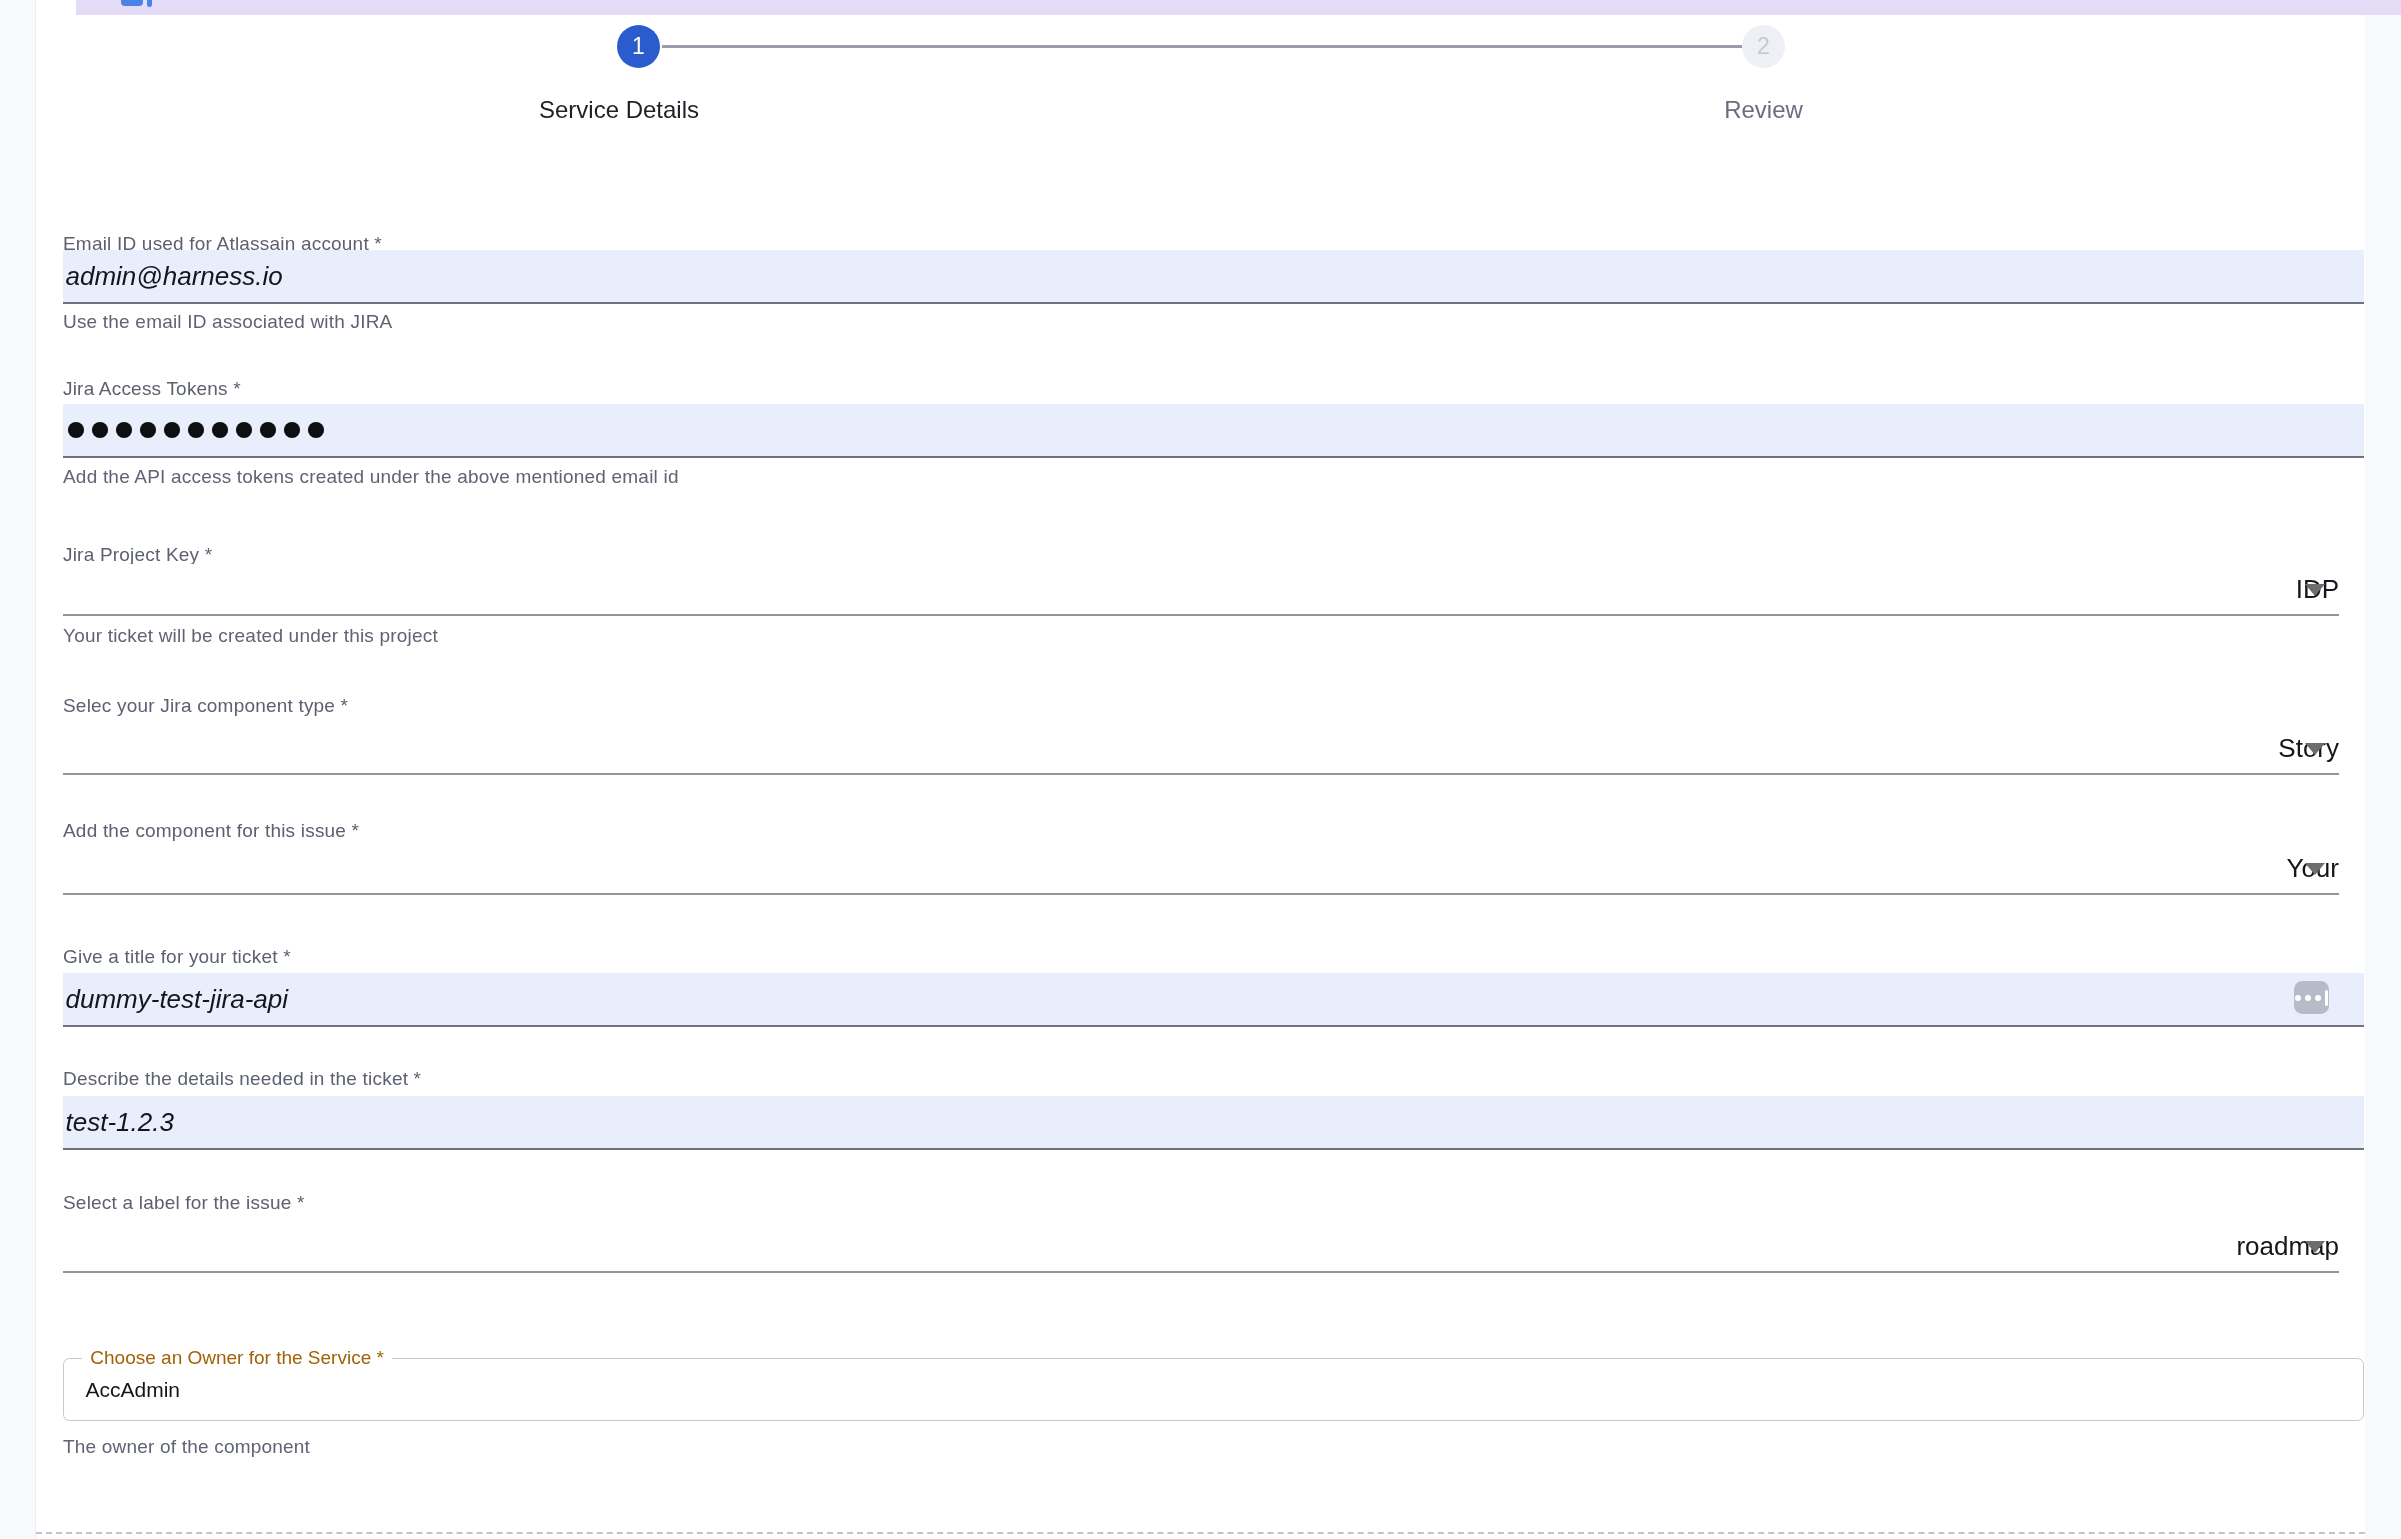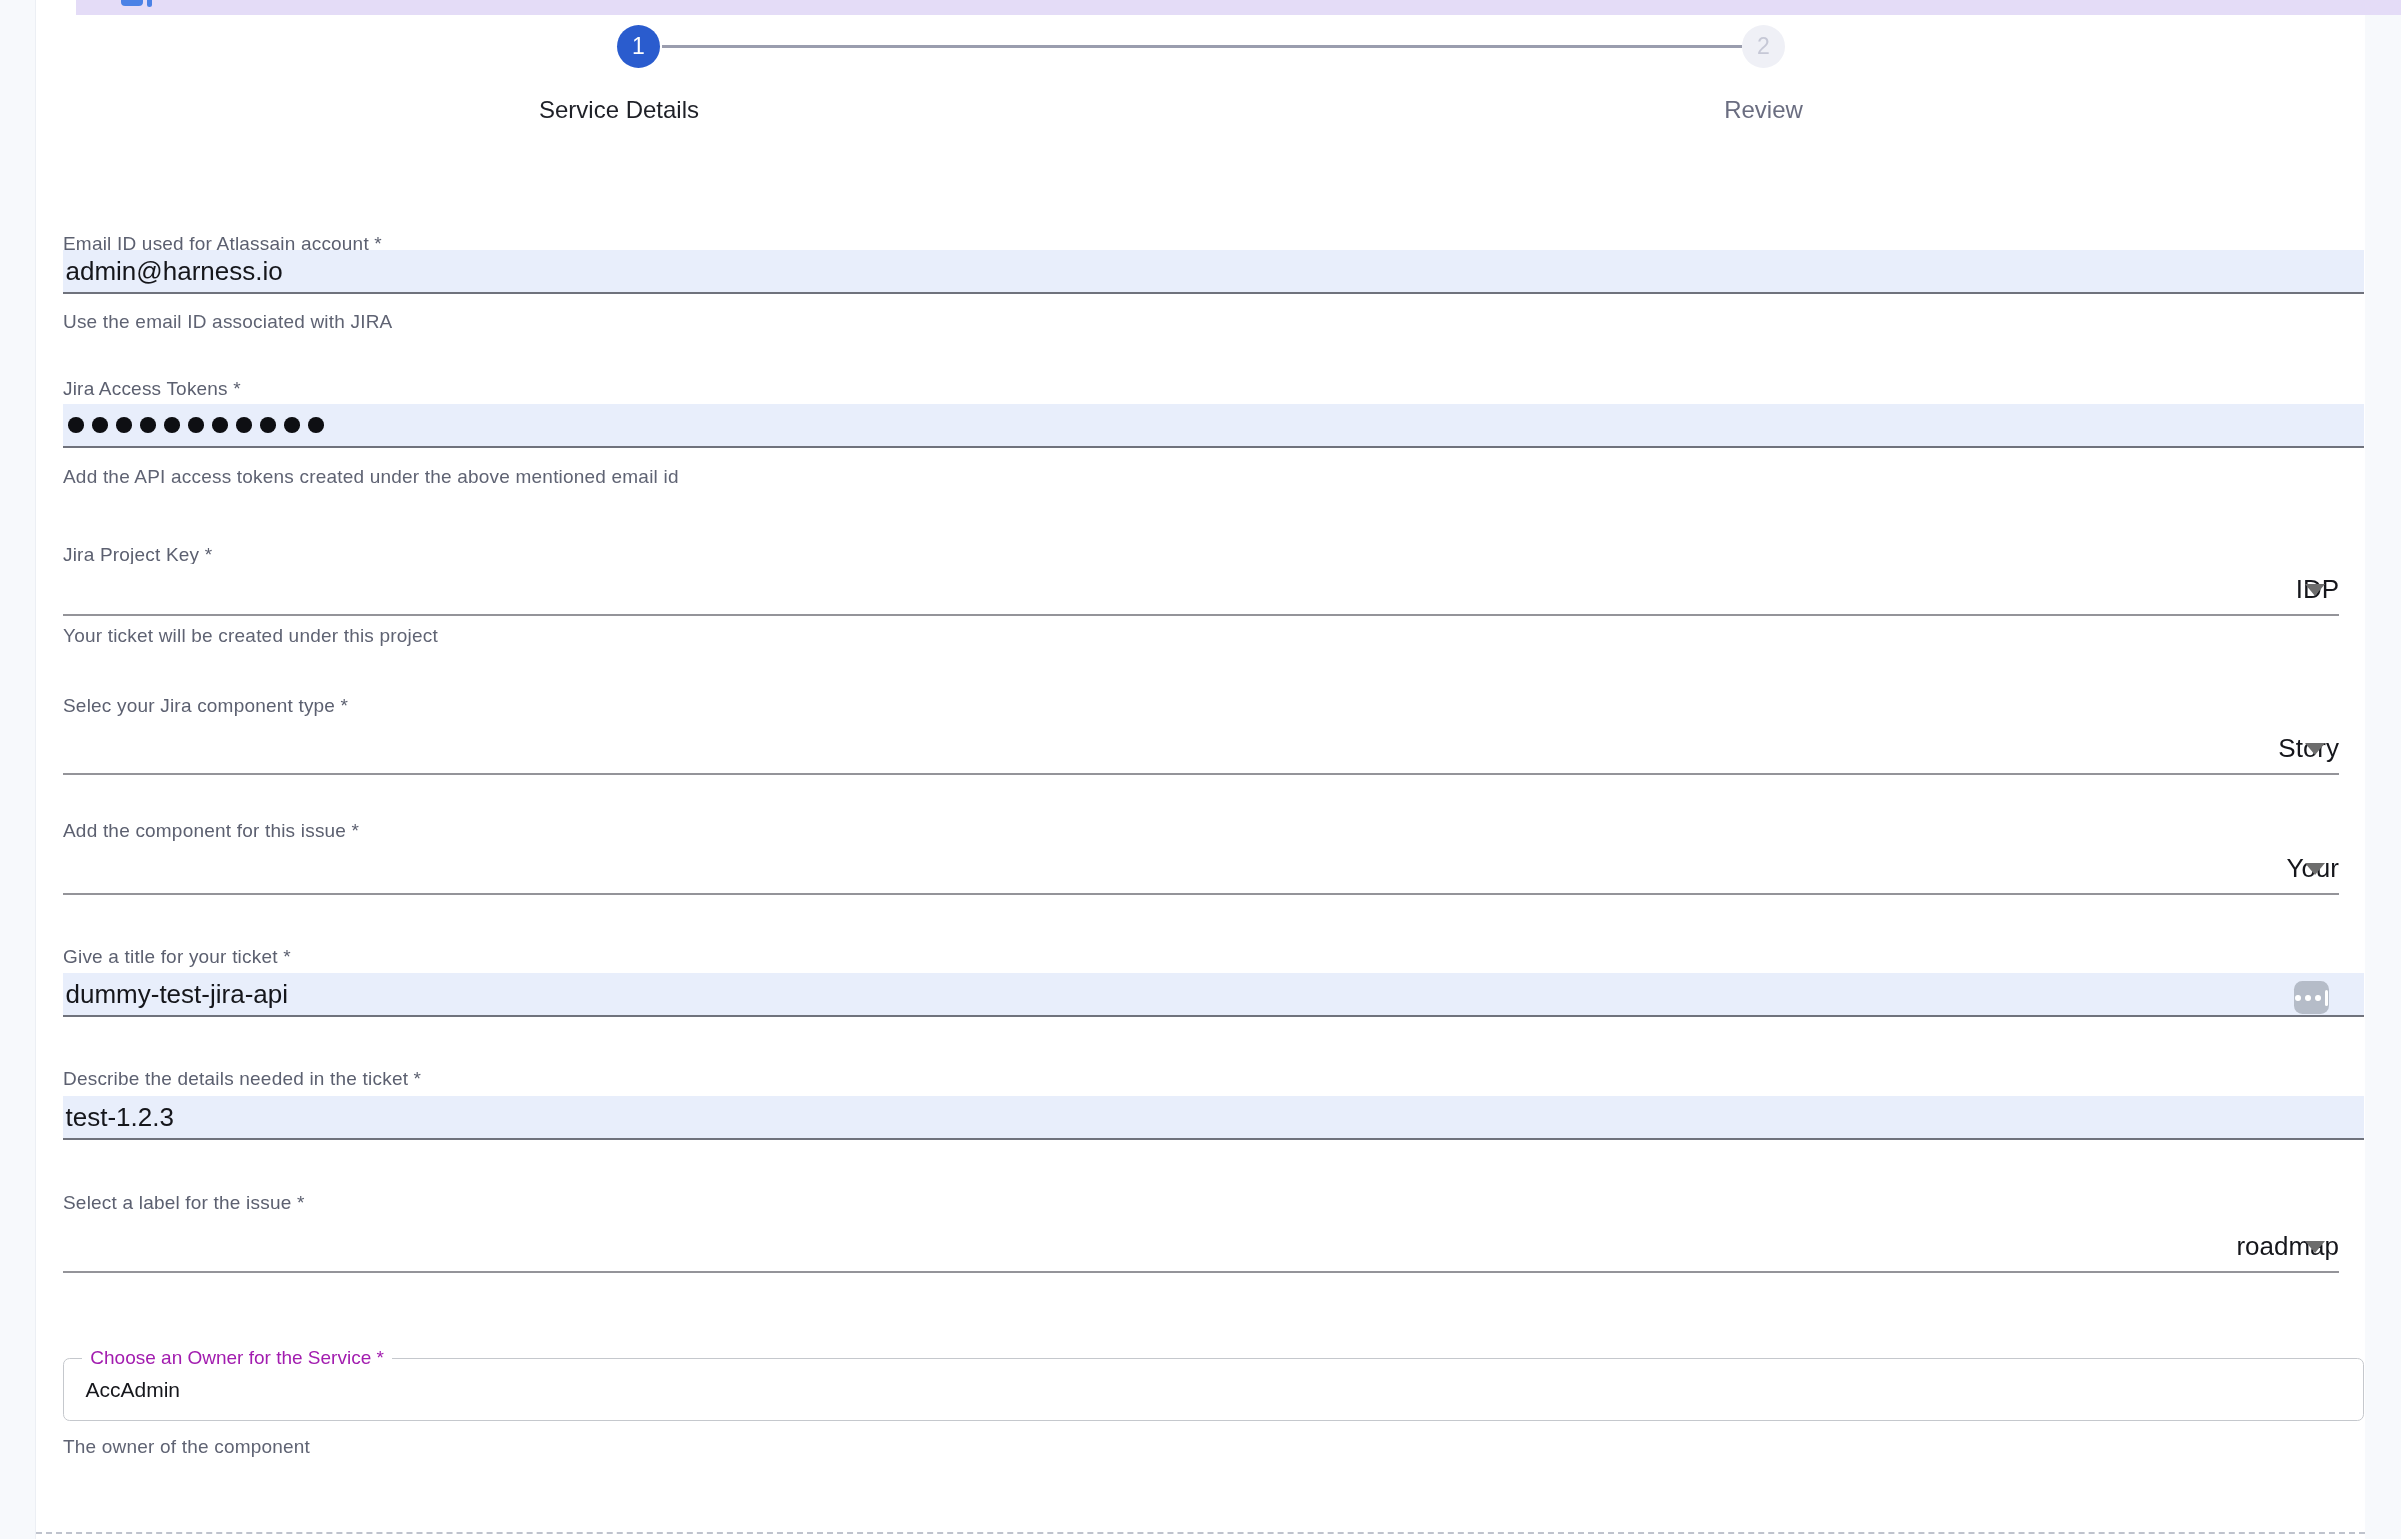--- a/index.html
+++ b/index.html
@@ -26,22 +26,22 @@
   .step-circle.inactive{left:1706px;top:25px;background:#eff0f6;color:#c6c8d6;}
   .step-connector{position:absolute;left:626px;top:45px;width:1080px;height:3.3px;background:#9a9dae;}
   .step-label{position:absolute;top:96px;text-align:center;font-size:24px;}
   .step-label.active{left:335px;width:496px;color:#1e2027;font-weight:500;}
   .step-label.inactive{left:1562px;width:331px;color:#6a6d80;font-weight:400;}
 
   
   .f-label{position:absolute;left:27px;font-size:19px;color:#5c6070;letter-spacing:0.2px;}
   .f-helper{position:absolute;left:27px;font-size:19px;color:#5f6373;letter-spacing:0.2px;}
 
-  .filled-box{position:absolute;left:27px;width:2301px;height:44px;background:#e8eefb;
-        border-bottom:2.5px solid #6f727c;box-sizing:border-box;display:flex;align-items:center;}
+  .filled-box{position:absolute;left:27px;width:2301px;height:54px;background:#e8eefb;
+        border-bottom:2.5px solid #6f727c;box-sizing:border-box;display:flex;align-items:center;font-style:italic;}
   .filled-box .f-value{font-size:26px;color:#15161b;padding-left:2.5px;}
 
   .select-row{position:absolute;left:27px;width:2276px;height:52px;background:#ffffff;
         border-bottom:2.5px solid #949499;box-sizing:border-box;display:flex;align-items:center;justify-content:flex-end;}
   .select-row .f-value{font-size:26px;color:#15161b;padding-left:2.5px;}
   .caret{position:absolute;right:14px;bottom:18px;width:0;height:0;
         border-left:10.8px solid transparent;border-right:10.8px solid transparent;
         border-top:12.4px solid #6d6d6d;}
 
   
@@ -53,21 +53,21 @@
         background:#b5bcc8;display:flex;align-items:center;justify-content:center;gap:4.1px;}
   .title-icon .dot{width:5.8px;height:5.8px;border-radius:50%;background:#ffffff;}
   .title-icon .bar{width:2.5px;height:16.5px;background:#ffffff;border-radius:1.7px;margin-left:0.8px;}
 
   
   .outlined-box{position:absolute;left:27px;top:1358px;width:2301px;height:63px;
         border:1.7px solid #c5c8cd;border-radius:6.6px;box-sizing:border-box;
         display:flex;align-items:center;background:#ffffff;}
   .outlined-box .f-value{font-size:21px;color:#15161b;padding-left:21.5px;}
   .outlined-label{position:absolute;left:18px;top:-11.6px;background:#ffffff;padding:0 8.3px;
-        font-size:19px;color:#a21caf;}
+        font-size:19px;color:#a16207;}
 
   
   .lbl-email{top:233px;}      .box-email{top:250px;}      .hlp-email{top:311px;}
   .lbl-tokens{top:378px;}     .box-tokens{top:404px;}     .hlp-tokens{top:466px;}
   .lbl-project{top:534px;margin-top:10px;}    .row-project{top:564px;}    .hlp-project{top:625px;}
   .lbl-comptype{top:695px;}   .row-comptype{top:723px;}
   .lbl-component{top:820px;}  .row-component{top:843px;}
   .lbl-title{top:946px;}     .box-title{top:973px;}
   .lbl-desc{top:1068px;}      .box-desc{top:1096px;}
   .lbl-issuelabel{top:1192px;}.row-issuelabel{top:1221px;}

